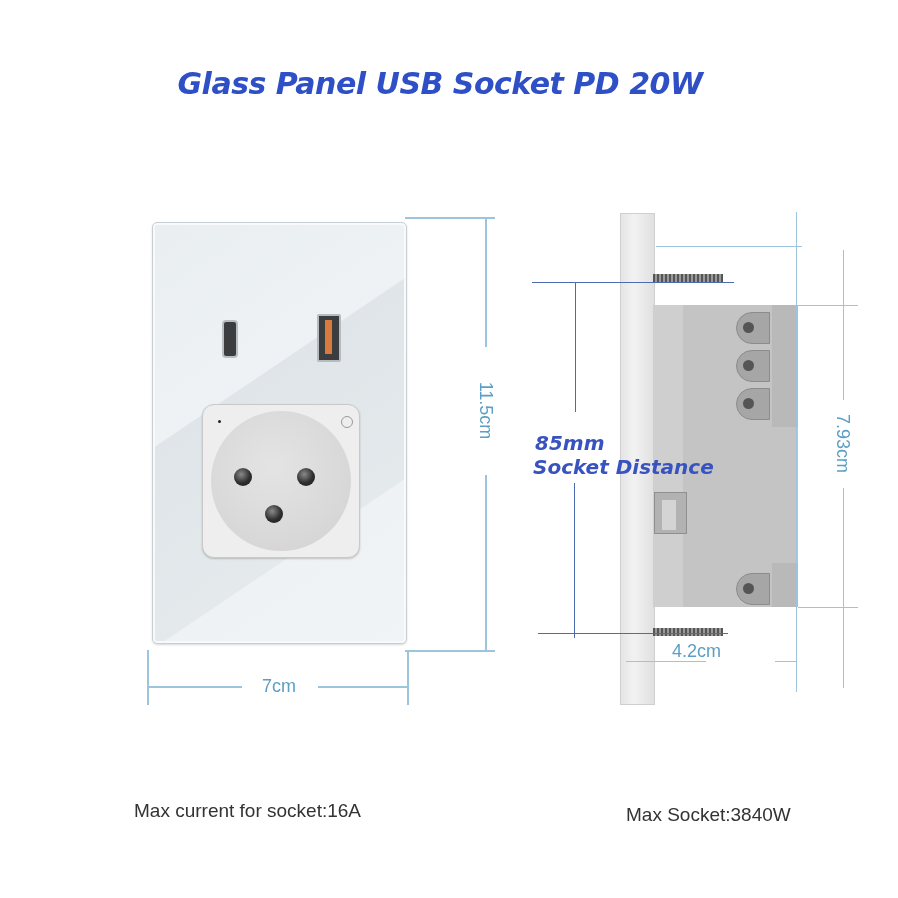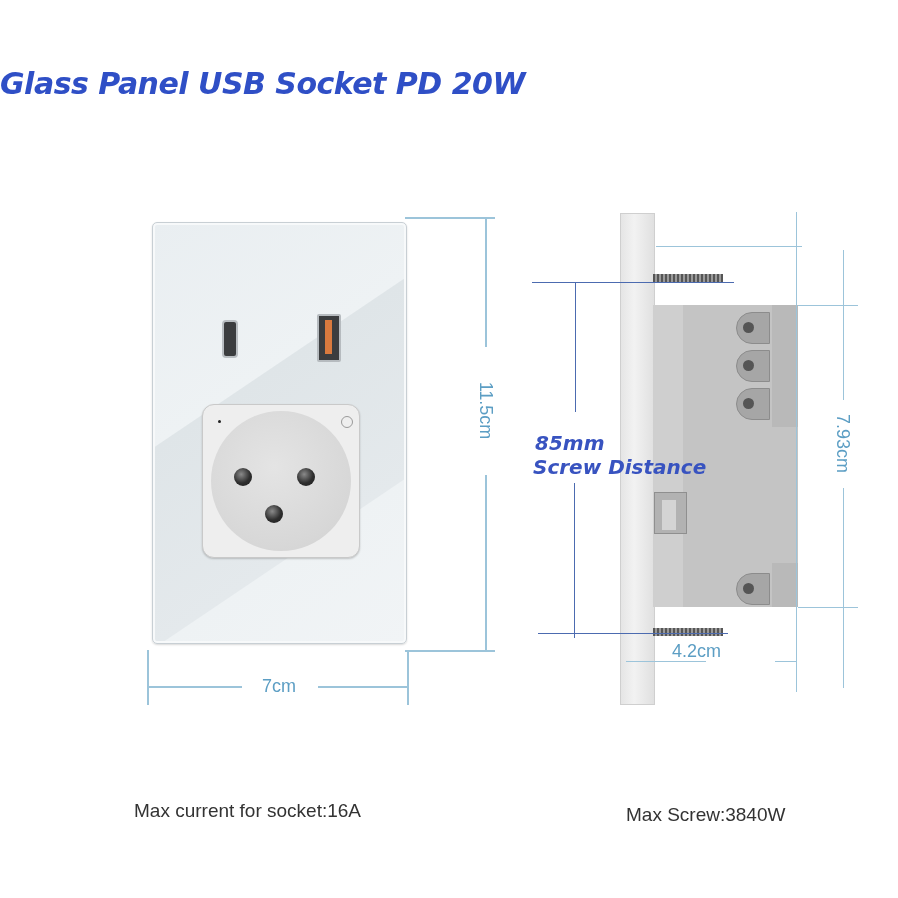--- a/index.html
+++ b/index.html
@@ -1,18 +1,18 @@
 <!DOCTYPE html>
 <html><head>
 <meta charset="utf-8">
 <style>
   html, body { margin:0; padding:0; }
   body { width:898px; height:898px; background:#ffffff; position:relative; overflow:hidden; font-family:"Liberation Sans", sans-serif; }
   .abs { position:absolute; }
-  .title { left:0; top:66px; width:880px; font-family:"DejaVu Sans", sans-serif; font-style:italic; font-weight:bold; font-size:30px; color:#2f4fc6; letter-spacing:-0.5px; }
+  .title { left:0; top:66px; width:880px; text-align:center; font-family:"DejaVu Sans", sans-serif; font-style:italic; font-weight:bold; font-size:30px; color:#2f4fc6; letter-spacing:-0.5px; }
   .dim-line { background:#9cc4da; }
   .dim-text { color:#5c9ec4; font-size:18px; font-family:"Liberation Sans", sans-serif; }
   .panel { left:152px; top:222px; width:253px; height:420px; border:1px solid #c8cfd4; border-radius:5px;
     background: linear-gradient(146deg, #e9eef1 0%, #eef2f4 38%, #dfe5e8 38.2%, #e4e9ec 72%, #eef2f4 72.2%, #f1f4f6 100%);
     box-shadow: inset 0 0 0 2px #f7f9fa, 0 1px 2px rgba(0,0,0,0.15); }
   .usbc { left:222px; top:320px; width:12px; height:34px; background:#3b3d3f; border-radius:4px; border:2px solid #b9bec2; }
   .usba { left:317px; top:314px; width:20px; height:44px; background:#3b3d3f; border:2px solid #b6bbbf; border-radius:2px; }
   .usba-tongue { left:325px; top:320px; width:7px; height:34px; background:#d97a3e; }
   .sock-frame { left:202px; top:404px; width:156px; height:152px; border-radius:12px; background:#eeeeee; border:1px solid #c9c9c9; box-shadow:0 1px 2px rgba(0,0,0,0.2); }
   .sock-face { left:211px; top:411px; width:140px; height:140px; border-radius:50%; background: radial-gradient(circle at 45% 40%, #e4e4e4 0%, #d7d7d7 70%, #cfcfcf 100%); }
@@ -83,29 +83,29 @@
   <div class="abs clip-in"></div>
 
   <div class="abs screw" style="left:653px;top:274px;width:70px;"></div>
   <div class="abs screw" style="left:653px;top:628px;width:70px;"></div>
 
   <div class="abs thin-line" style="left:532px;top:282px;width:202px;height:1px;"></div>
   <div class="abs thin-line" style="left:575px;top:282px;width:1px;height:130px;"></div>
   <div class="abs thin-line" style="left:574px;top:483px;width:1px;height:155px;"></div>
   <div class="abs thin-line" style="left:538px;top:633px;width:190px;height:1px;"></div>
   <div class="abs screw-label" style="left:535px;top:431px;">85mm</div>
-  <div class="abs screw-label" style="left:533px;top:455px;">Screw Distance</div>
+  <div class="abs screw-label" style="left:533px;top:455px;">Socket Distance</div>
 
   <div class="abs dim-line" style="left:656px;top:246px;width:146px;height:1px;"></div>
   <div class="abs dim-line" style="left:796px;top:212px;width:1px;height:480px;"></div>
   <div class="abs dim-line" style="left:798px;top:305px;width:60px;height:1px;"></div>
   <div class="abs dim-line" style="left:798px;top:607px;width:60px;height:1px;"></div>
   <div class="abs dim-line" style="left:843px;top:250px;width:1px;height:150px;"></div>
   <div class="abs dim-line" style="left:843px;top:488px;width:1px;height:200px;"></div>
   <div class="abs dim-text" style="left:797px;top:433px;width:90px;text-align:center;transform:rotate(90deg);">7.93cm</div>
 
   <div class="abs dim-line" style="left:626px;top:661px;width:80px;height:1px;"></div>
   <div class="abs dim-line" style="left:775px;top:661px;width:22px;height:1px;"></div>
   <div class="abs dim-text" style="left:672px;top:641px;">4.2cm</div>
 </div>
 
 <div class="abs spec" style="left:134px;top:800px;">Max current for socket:16A</div>
-<div class="abs spec" style="left:626px;top:804px;">Max Screw:3840W</div>
+<div class="abs spec" style="left:626px;top:804px;">Max Socket:3840W</div>
 
 </body></html>

